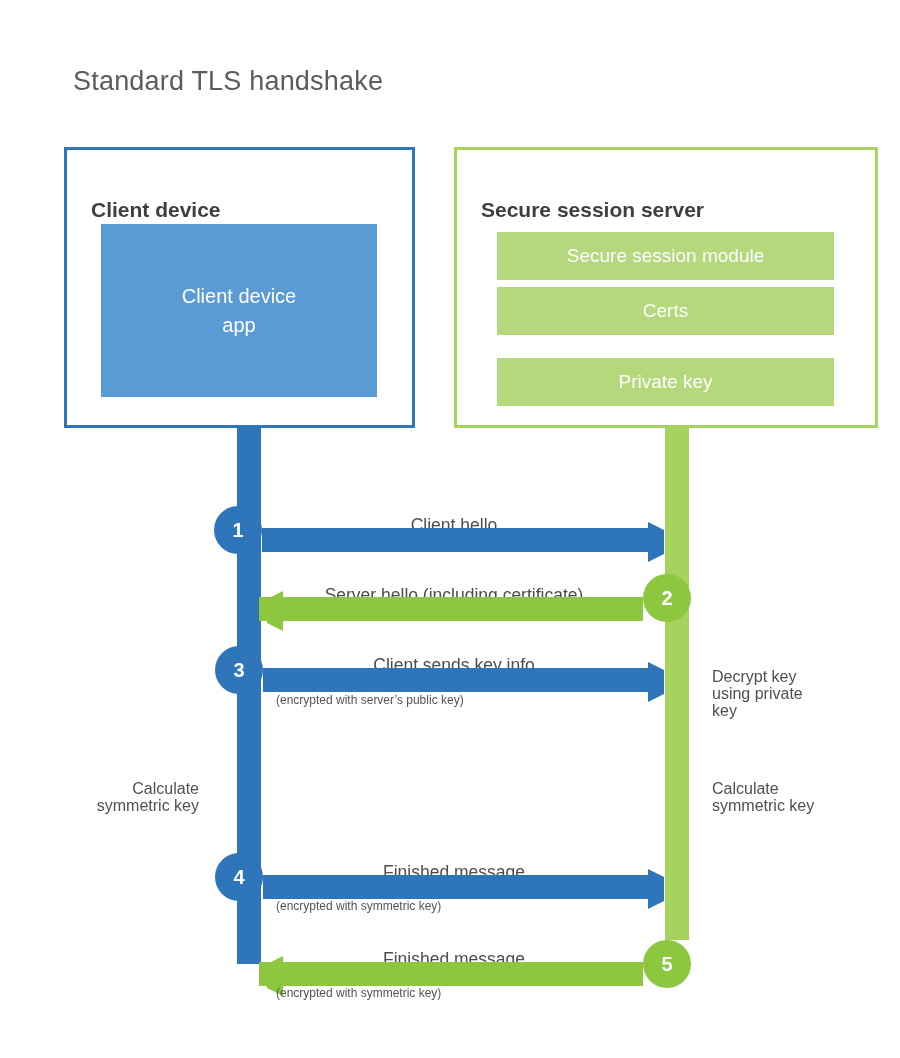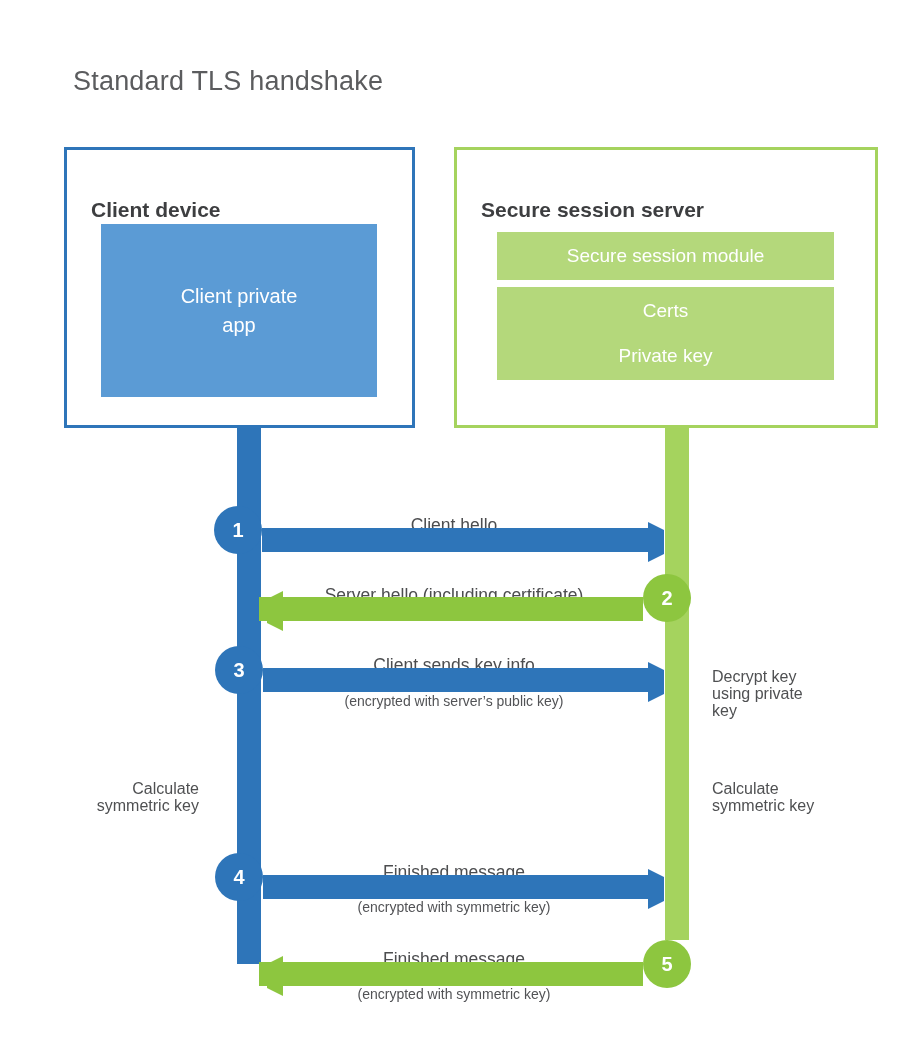--- a/index.html
+++ b/index.html
@@ -58,21 +58,21 @@
     position: absolute;
     left: 473px;
     width: 337px; height: 48px;
     background: var(--green_fill);
     display: flex; align-items: center; justify-content: center;
     color: #ffffff;
     font-size: 19px;
   }
   .bar-0 { top: 208px; }
   .bar-1 { top: 263px; }
-  .bar-2 { top: 308px; }
+  .bar-2 { top: 334px; }
   .lifeline { position: absolute; width: 4px; }
   .lifeline-client { left: 213px; top: 404px; height: 536px; background: var(--blue); }
   .lifeline-server { left: 641px; top: 404px; height: 512px; background: var(--green_stroke); }
   .msg-line { position: absolute; height: 4px; }
   .msg-line.blue { background: var(--blue); }
   .msg-line.green { background: var(--green); }
   .arrowhead {
     position: absolute;
     width: 0; height: 0;
     border-top: 8px solid transparent;
@@ -94,22 +94,22 @@
   .msg-label {
     position: absolute;
     left: 240px; width: 380px;
     text-align: center;
     font-size: 17.5px;
     color: #4c4d4f;
   }
   .msg-sublabel {
     position: absolute;
     left: 240px; width: 380px;
-    text-align: center;
-    font-size: 14px;
+    text-align: left;
+    font-size: 12px;
     color: #525356;
   }
   .side-note {
     position: absolute;
     width: 132px;
     font-size: 16px;
     line-height: 17px;
     color: #4f5052;
   }
   .note-decrypt { left: 676px; top: 632px; text-align: left; }
@@ -120,21 +120,21 @@
 <body>
 
 <div class="canvas">
 
   <div class="diagram-title">Standard TLS handshake</div>
 
   <div class="entity-box client-box">
     <div class="entity-title">Client device</div>
   </div>
   <div class="client-app">
-    <span>Client private app</span>
+    <span>Client device app</span>
   </div>
 
   <div class="entity-box server-box">
     <div class="entity-title">Secure session server</div>
   </div>
   <div class="server-bar bar-0">
     <span>Secure session module</span>
   </div>
   <div class="server-bar bar-1">
     <span>Certs</span>

